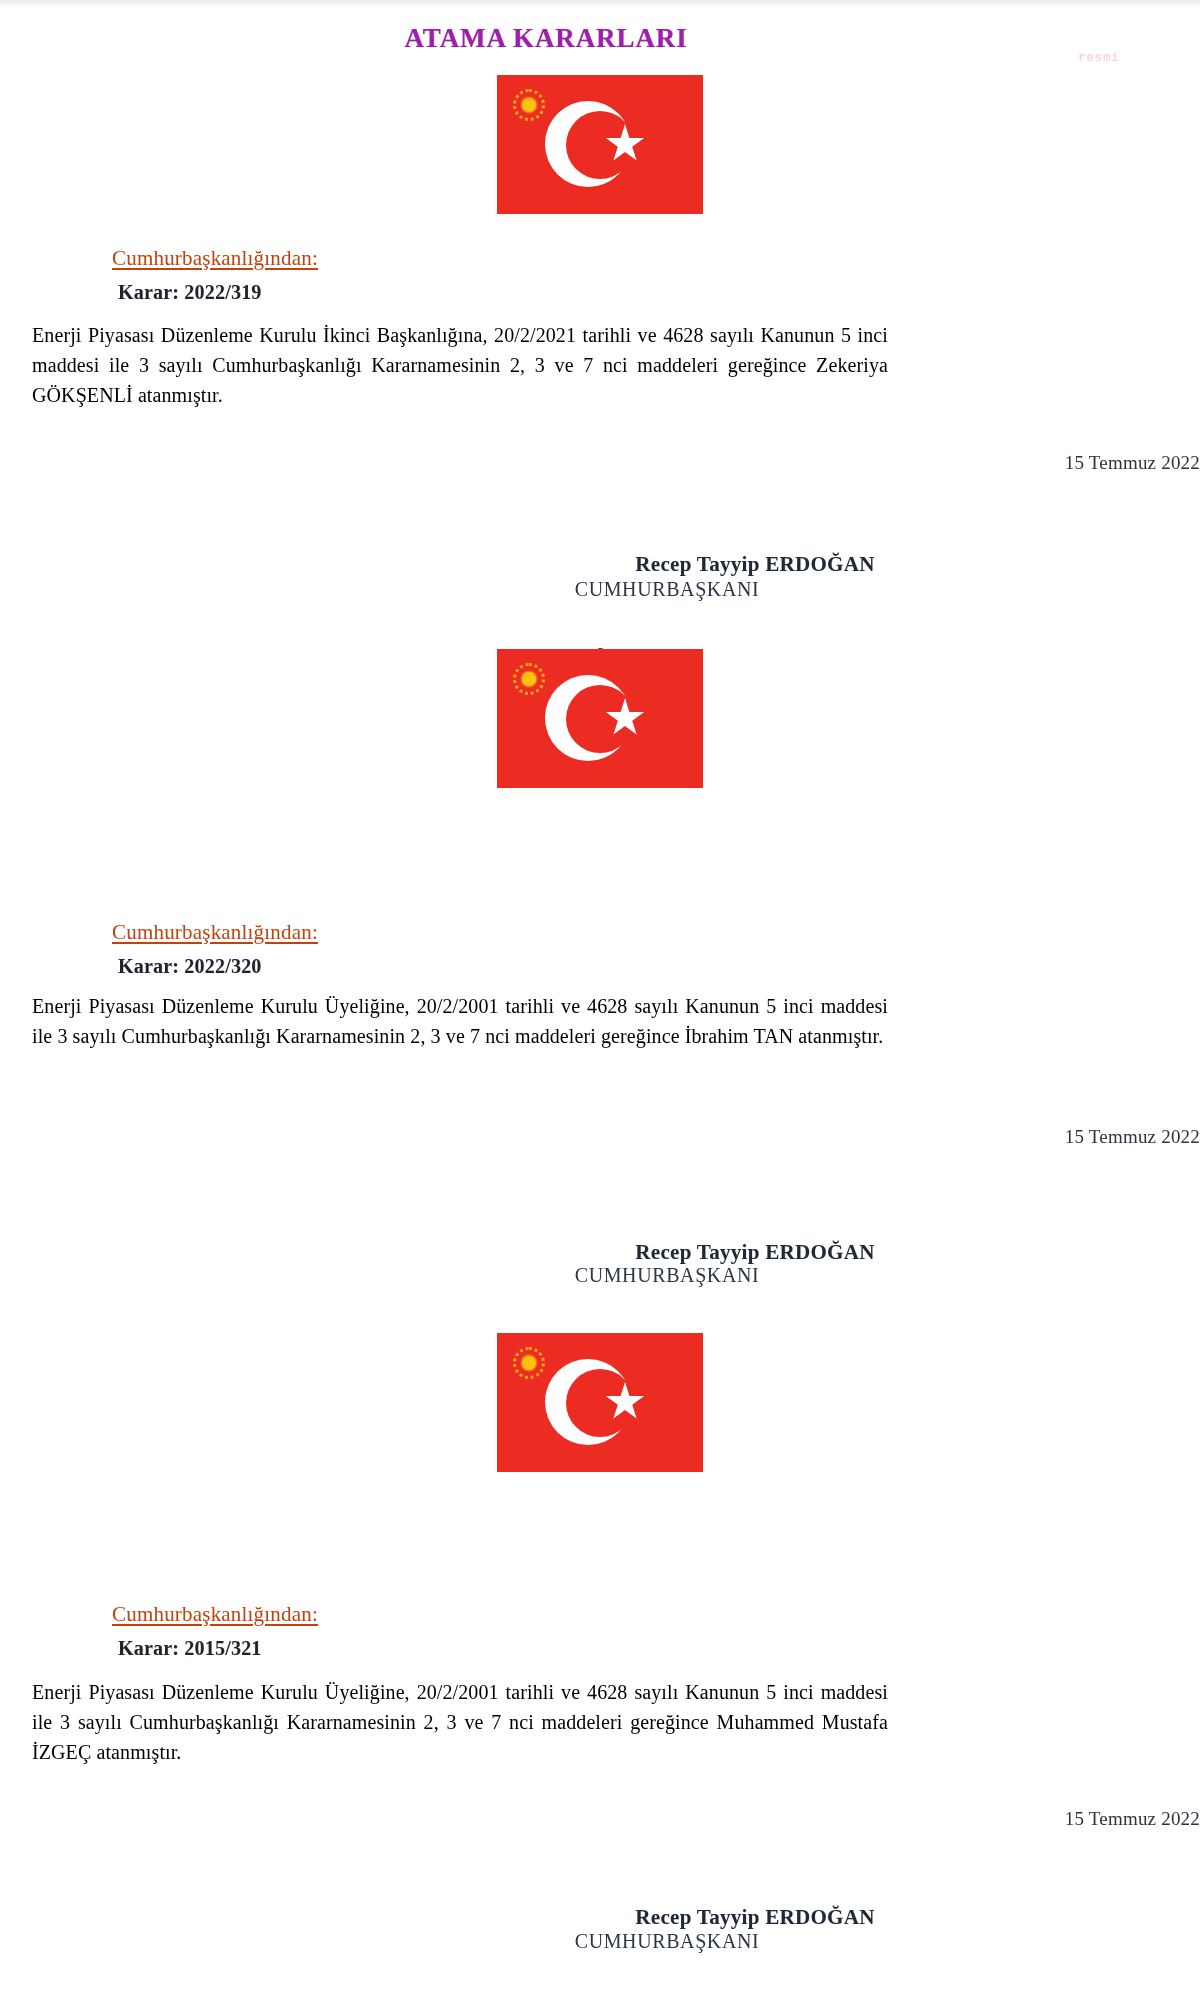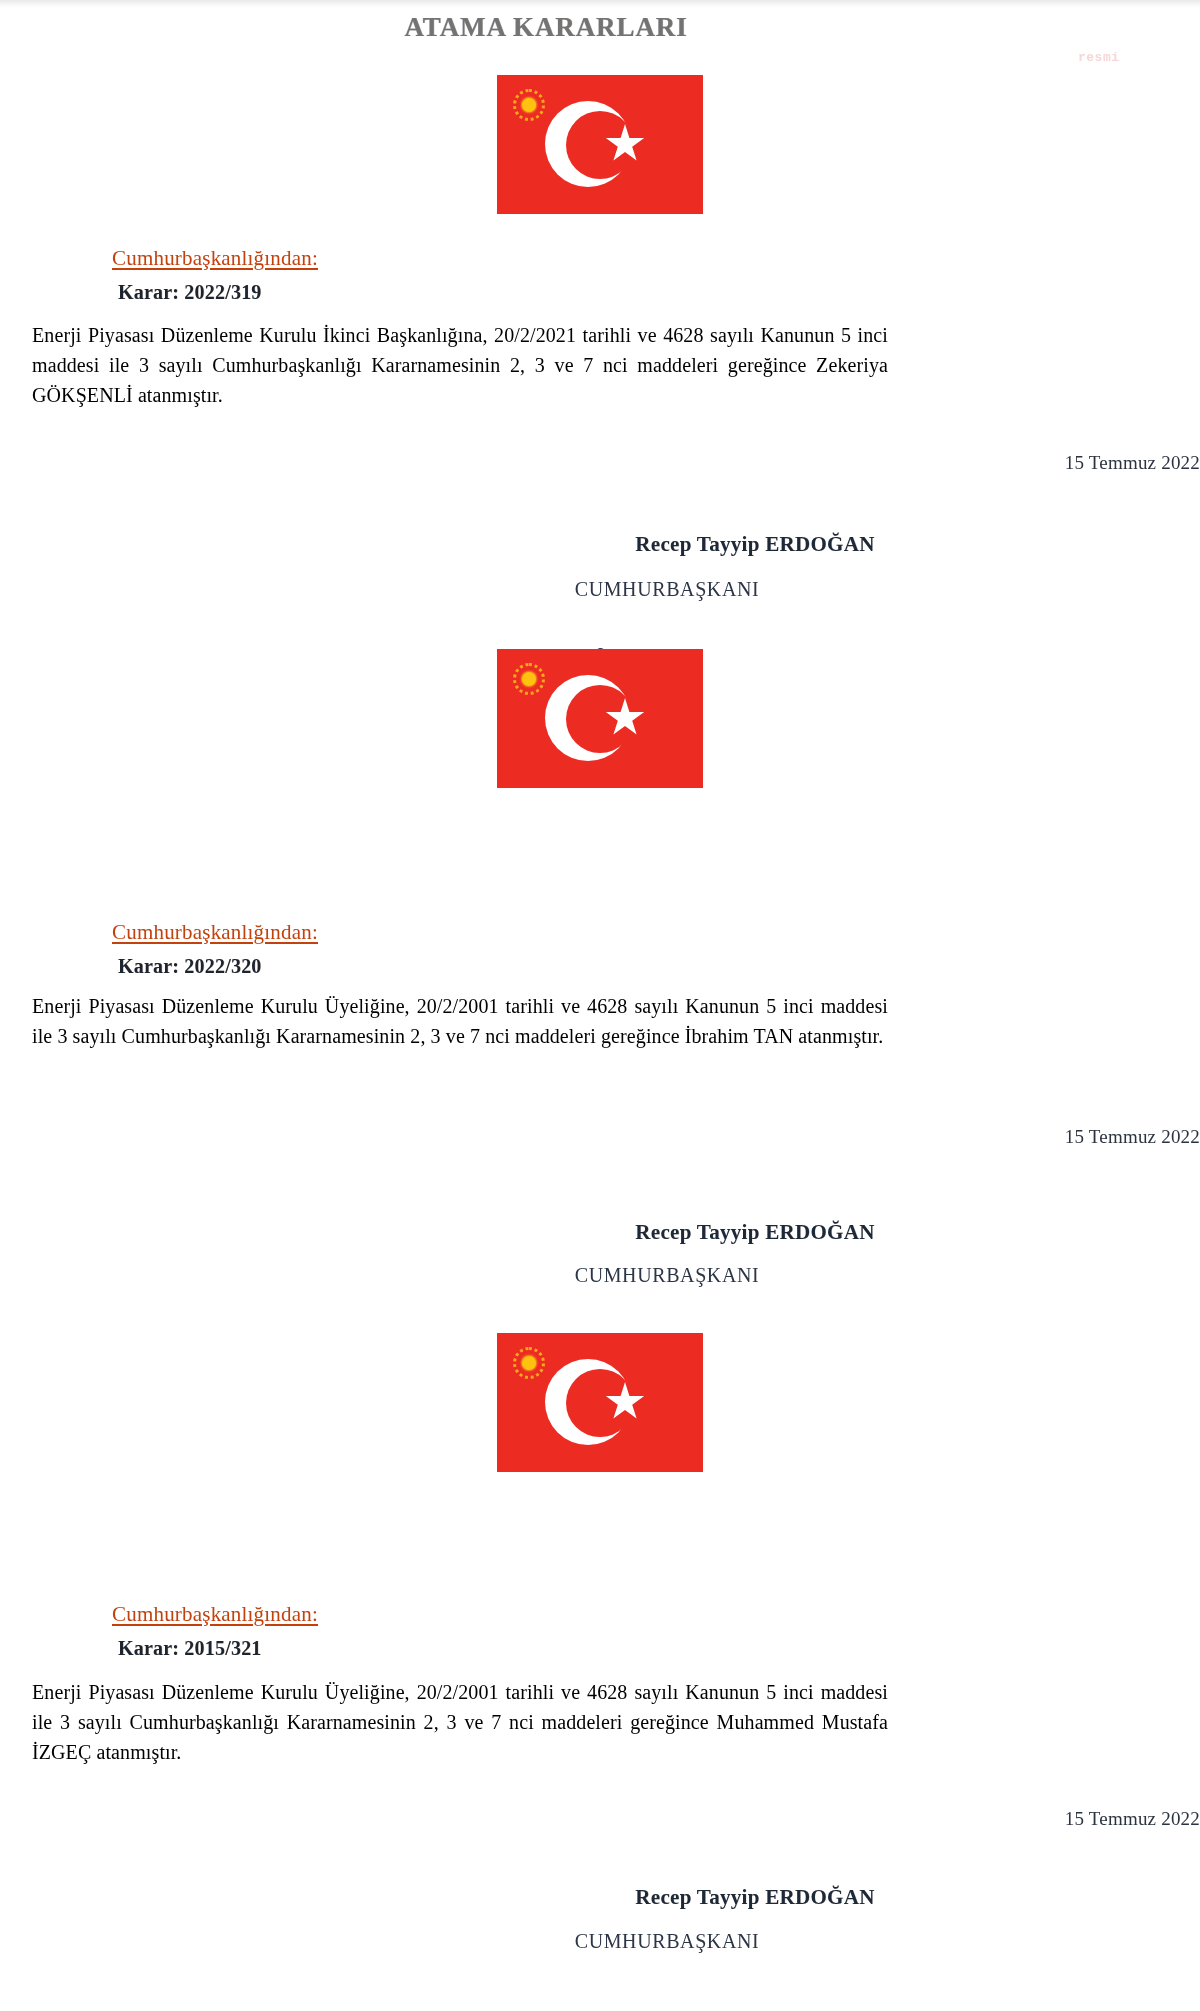--- a/index.html
+++ b/index.html
@@ -28,27 +28,27 @@
     position: relative;
     width: 1200px;
     height: 2011px;
     padding: 0;
   }
 
   
   .doc-title {
     position: absolute;
     left: 0;
-    top: 12px;
+    top: 23px;
     width: 1092px;
     text-align: center;
     font-size: 27px;
     font-weight: bold;
     letter-spacing: 0.9px;
-    color: #737373;
+    color: #a21caf;
     font-family: "Liberation Serif", "DejaVu Serif", serif;
     text-shadow: 0.5px 0 0 rgba(120,95,70,0.35), -0.4px 0.3px 0 rgba(70,90,130,0.30);
   }
 
   
   .watermark-smudge {
     position: absolute;
     left: 1078px;
     top: 50px;
     font-size: 13px;
@@ -174,20 +174,21 @@
     left: 0;
     width: 1200px;
     text-align: center;
     font-size: 21px;
     font-weight: bold;
     color: #1d2838;
     letter-spacing: 0.3px;
     padding-left: 310px;
     box-sizing: border-box;
     text-shadow: 0.4px 0 0 rgba(120,95,70,0.30);
+    margin-top: 20px;
   }
   .signer-title {
     position: absolute;
     left: 0;
     width: 1024px;
     text-align: center;
     font-size: 20px;
     color: #2b3545;
     letter-spacing: 0.6px;
     padding-left: 310px;

